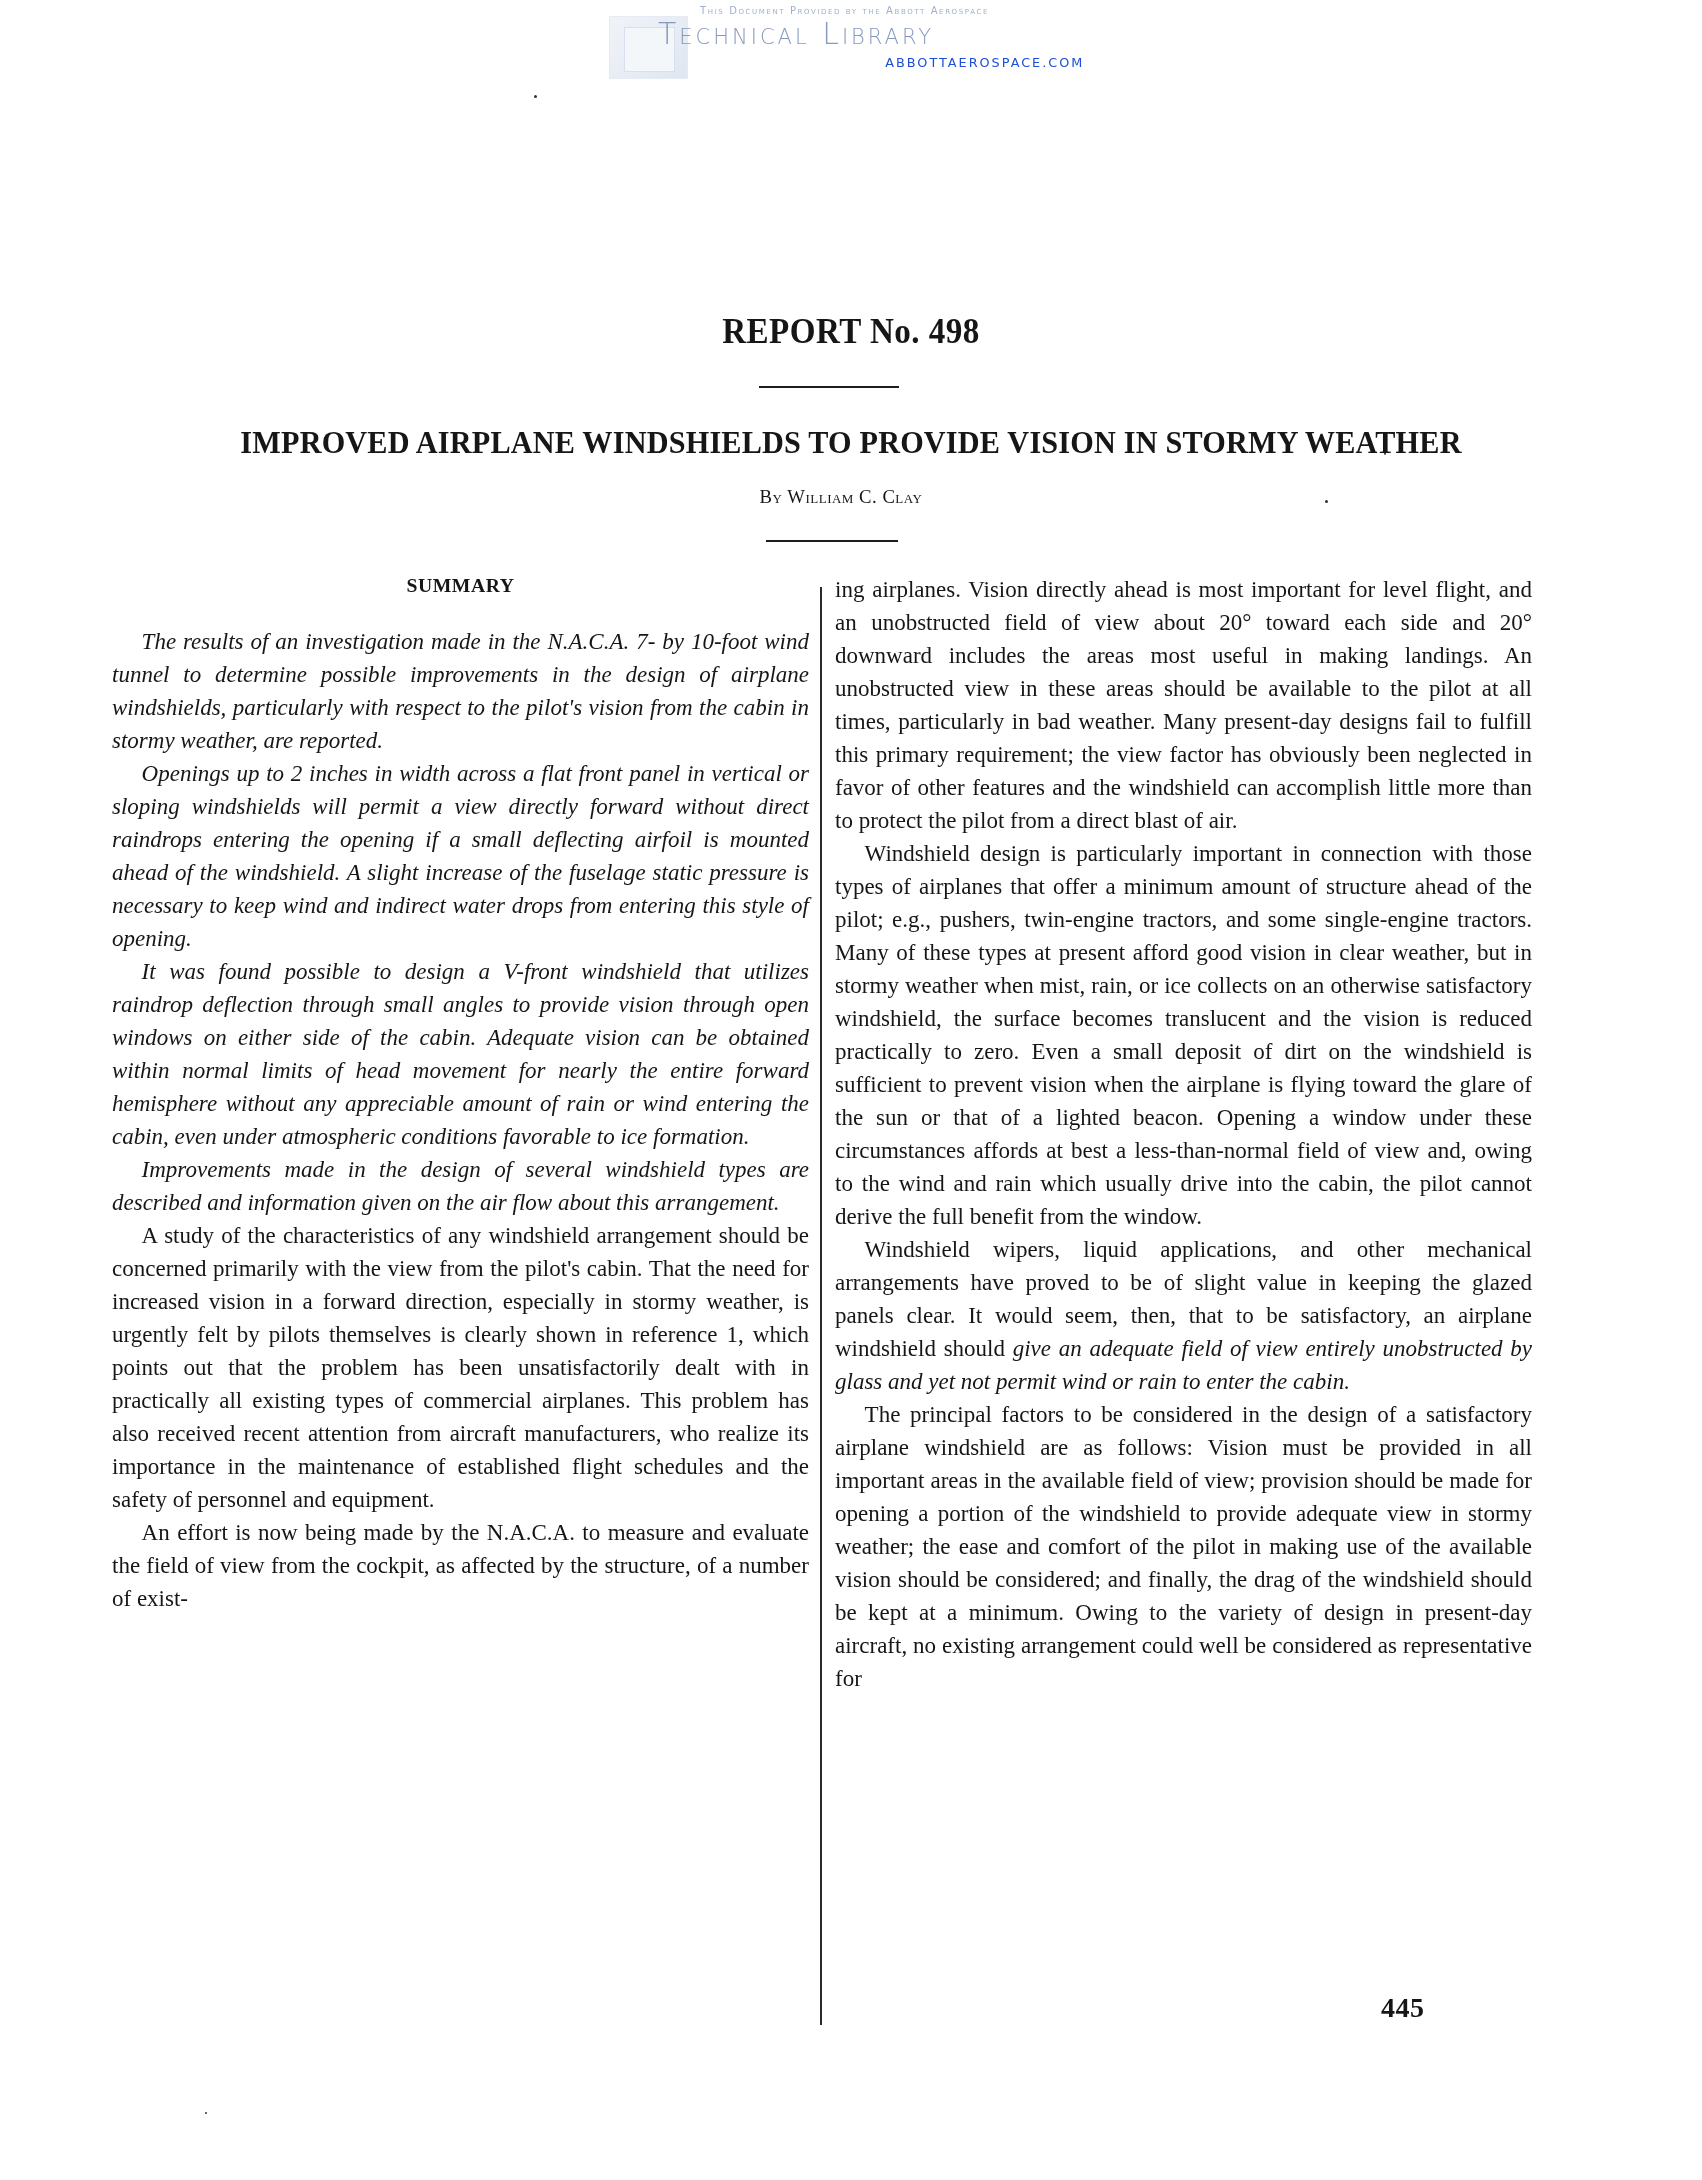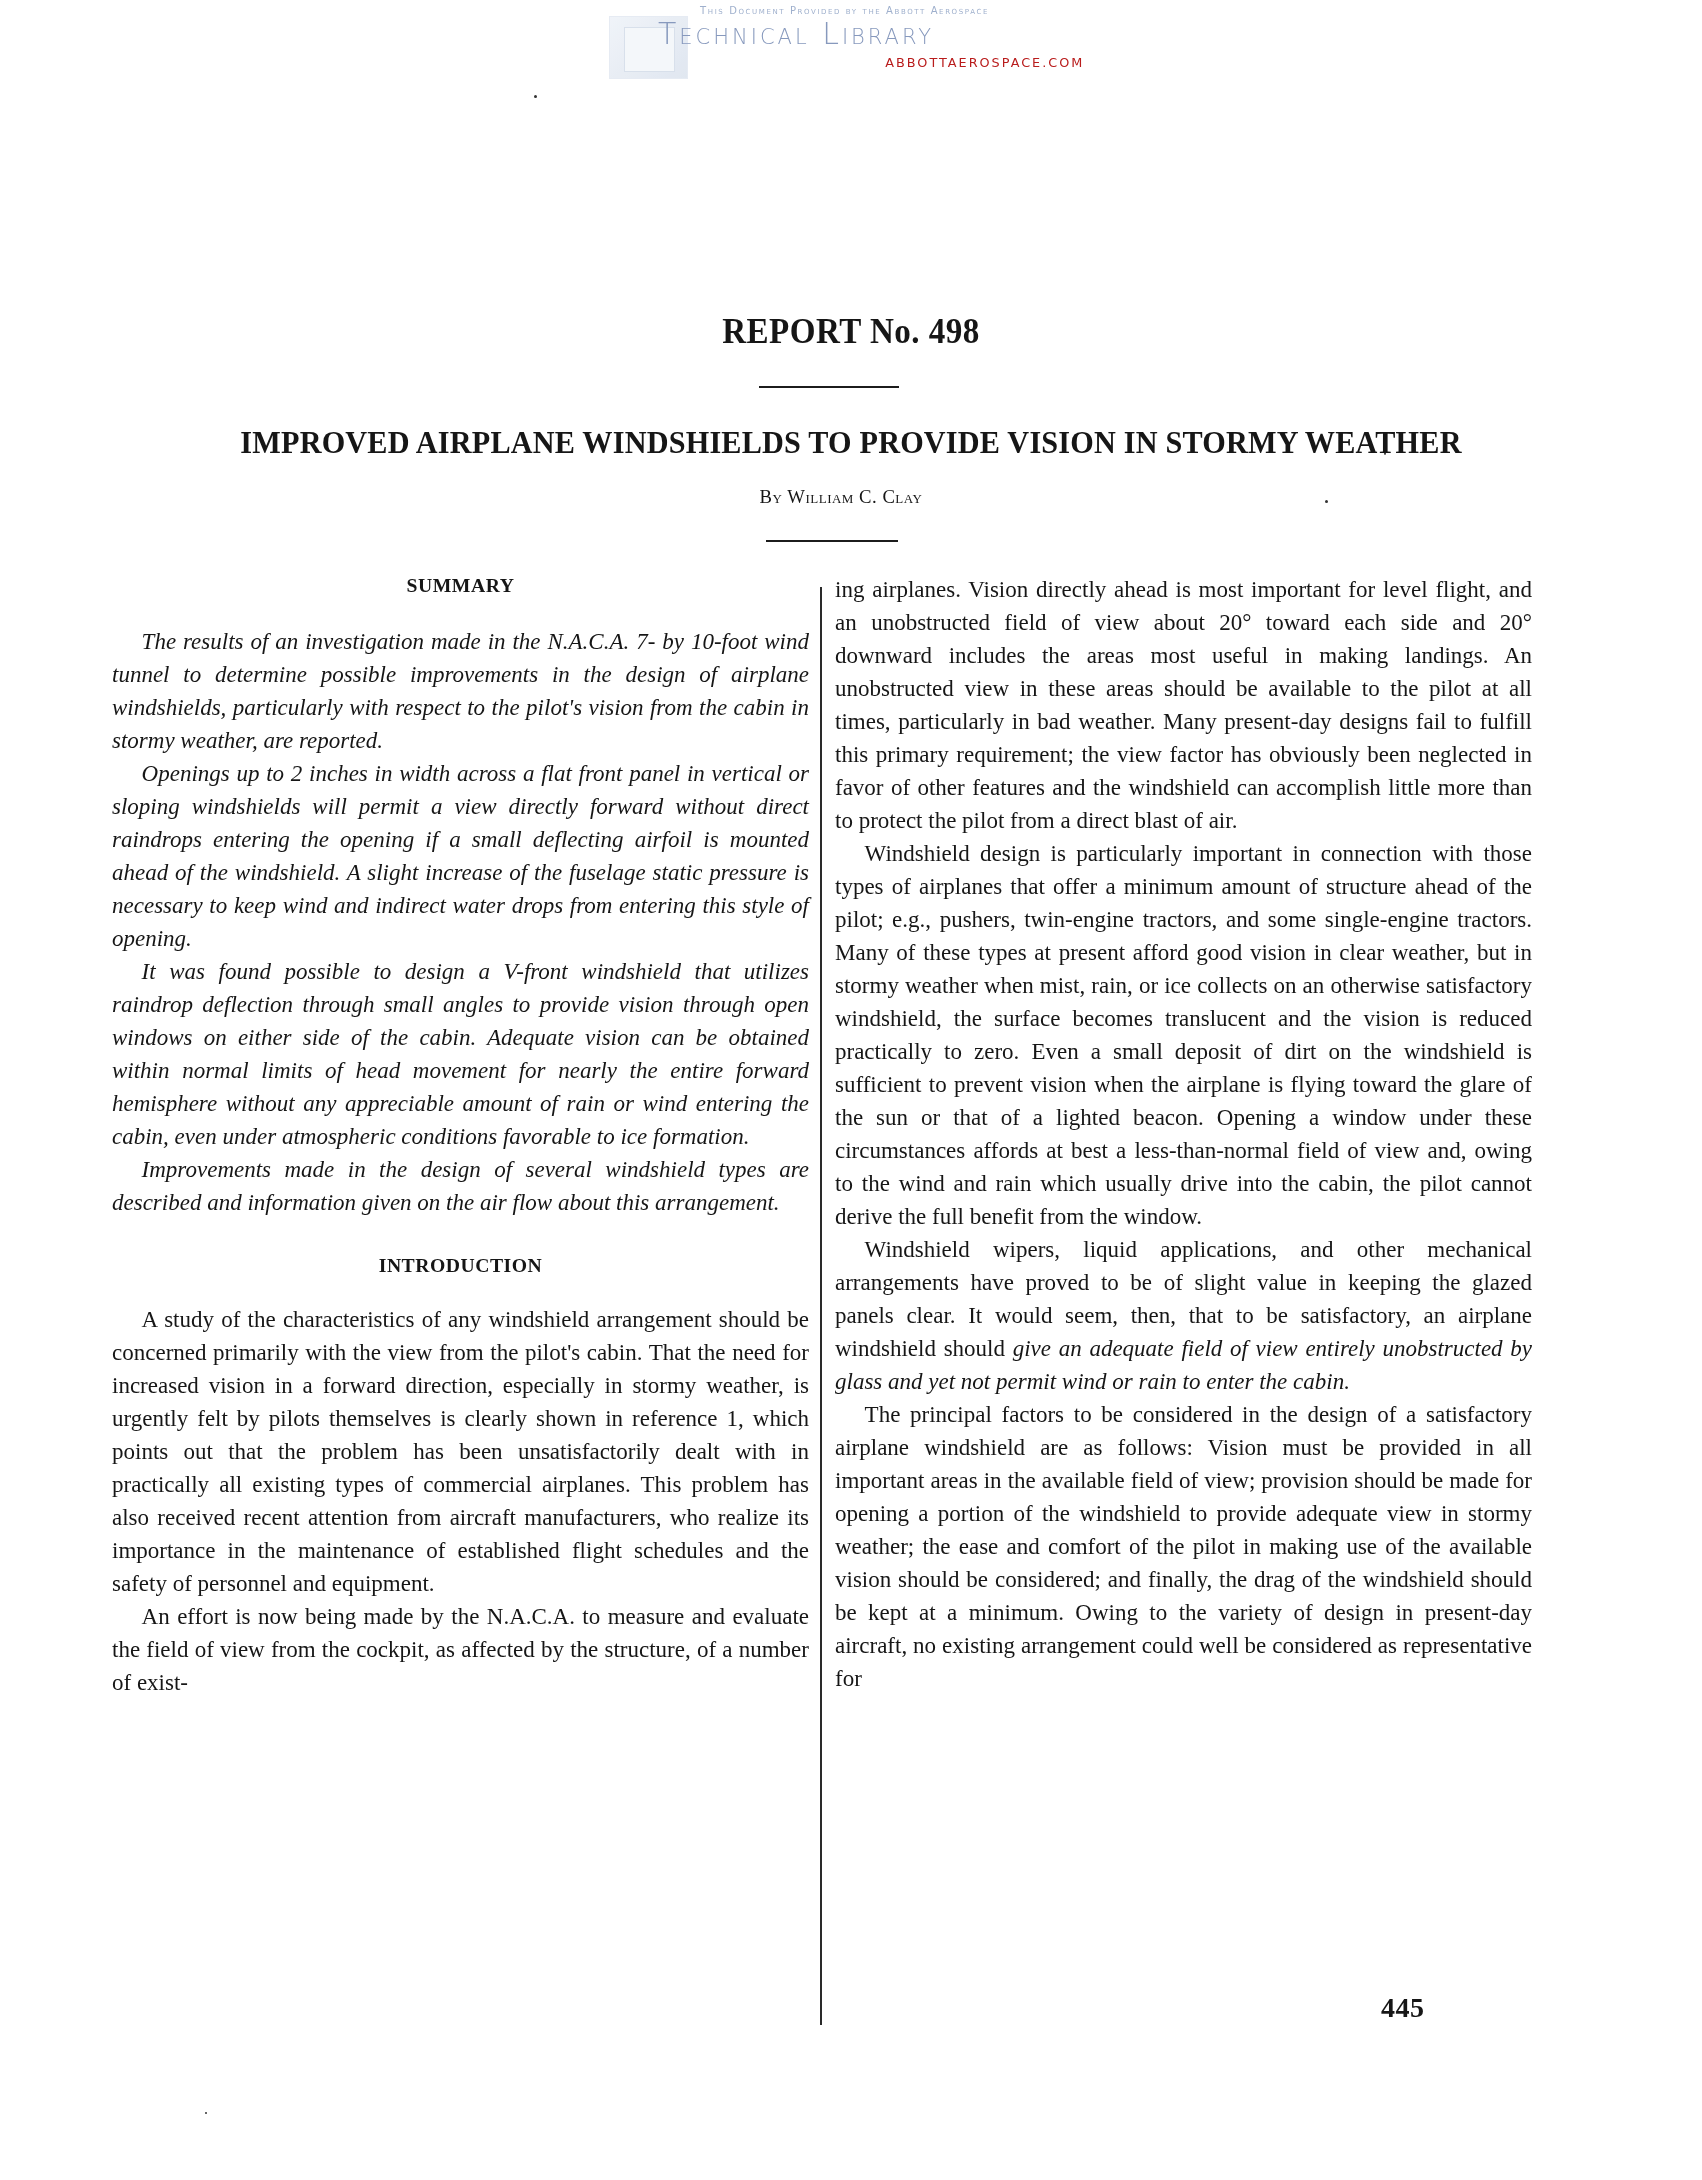--- a/index.html
+++ b/index.html
@@ -25,21 +25,21 @@
       font-family: "DejaVu Sans", sans-serif; font-size: 10px; letter-spacing: 1.6px;
       font-variant: small-caps; color: #9fb0cd;
     }
     .wm-main {
       position: absolute; left: 49px; top: 12.8px; font-family: "DejaVu Sans", sans-serif;
       font-size: 30px; letter-spacing: 3px; font-weight: 300; color: #8799bd;
       font-variant: small-caps; line-height: 33px;
     }
     .wm-url {
       position: absolute; right: 17.7px; top: 51px; font-family: "DejaVu Sans", sans-serif;
-      font-size: 12.8px; letter-spacing: 2px; color: #b91c1c;
+      font-size: 12.8px; letter-spacing: 2px; color: #1d4ed8;
     }
     .speck { position: absolute; width: 3px; height: 3px; background: #333; border-radius: 50%; }
 
     .report-no {
       position: absolute; left: 0; width: 1702px; top: 310px; text-align: center;
       font-family: "Liberation Serif", serif; font-weight: bold; font-size: 36px;
       letter-spacing: 0.5px; transform: scaleX(0.92);
     }
     .rule { position: absolute; height: 2px; background: #1c1c1c; }
     .title {
@@ -97,21 +97,20 @@
 <div class="title">IMPROVED AIRPLANE WINDSHIELDS TO PROVIDE VISION IN STORMY WEATHER</div>
 <div class="byline">By William C. Clay</div>
 <div class="rule" style="left:766px;top:540px;width:132px;"></div>
 
 <div class="col col-left" style="top:569px;">
   <h2 class="summary">SUMMARY</h2>
   <p class="it">The results of an investigation made in the N.A.C.A. 7- by 10-foot wind tunnel to determine possible improvements in the design of airplane windshields, particularly with respect to the pilot's vision from the cabin in stormy weather, are reported.</p>
   <p class="it">Openings up to 2 inches in width across a flat front panel in vertical or sloping windshields will permit a view directly forward without direct raindrops entering the opening if a small deflecting airfoil is mounted ahead of the windshield.  A slight increase of the fuselage static pressure is necessary to keep wind and indirect water drops from entering this style of opening.</p>
   <p class="it">It was found possible to design a V-front windshield that utilizes raindrop deflection through small angles to provide vision through open windows on either side of the cabin.  Adequate vision can be obtained within normal limits of head movement for nearly the entire forward hemisphere without any appreciable amount of rain or wind entering the cabin, even under atmospheric conditions favorable to ice formation.</p>
   <p class="it">Improvements made in the design of several windshield types are described and information given on the air flow about this arrangement.</p>
-  <h2 class="intro">INTRODUCTION</h2>
   <p>A study of the characteristics of any windshield arrangement should be concerned primarily with the view from the pilot's cabin.  That the need for increased vision in a forward direction, especially in stormy weather, is urgently felt by pilots themselves is clearly shown in reference 1, which points out that the problem has been unsatisfactorily dealt with in practically all existing types of commercial airplanes. This problem has also received recent attention from aircraft manufacturers, who realize its importance in the maintenance of established flight schedules and the safety of personnel and equipment.</p>
   <p>An effort is now being made by the N.A.C.A. to measure and evaluate the field of view from the cockpit, as affected by the structure, of a number of exist-</p>
 </div>
 
 <div class="divider"></div>
 
 <div class="col col-right">
   <p class="noindent">ing airplanes.  Vision directly ahead is most important for level flight, and an unobstructed field of view about 20° toward each side and 20° downward includes the areas most useful in making landings.  An unobstructed view in these areas should be available to the pilot at all times, particularly in bad weather.  Many present-day designs fail to fulfill this primary requirement; the view factor has obviously been neglected in favor of other features and the windshield can accomplish little more than to protect the pilot from a direct blast of air.</p>
   <p>Windshield design is particularly important in connection with those types of airplanes that offer a minimum amount of structure ahead of the pilot; e.g., pushers, twin-engine tractors, and some single-engine tractors.  Many of these types at present afford good vision in clear weather, but in stormy weather when mist, rain, or ice collects on an otherwise satisfactory windshield, the surface becomes translucent and the vision is reduced practically to zero.  Even a small deposit of dirt on the windshield is sufficient to prevent vision when the airplane is flying toward the glare of the sun or that of a lighted beacon.  Opening a window under these circumstances affords at best a less-than-normal field of view and, owing to the wind and rain which usually drive into the cabin, the pilot cannot derive the full benefit from the window.</p>
   <p><span>Windshield wipers, liquid applications, and other mechanical arrangements have proved to be of slight value in keeping the glazed panels clear.  It would seem, then, that to be satisfactory, an airplane windshield should </span><span class="it">give an adequate field of view entirely unobstructed by glass and yet not permit wind or rain to enter the cabin.</span></p>

